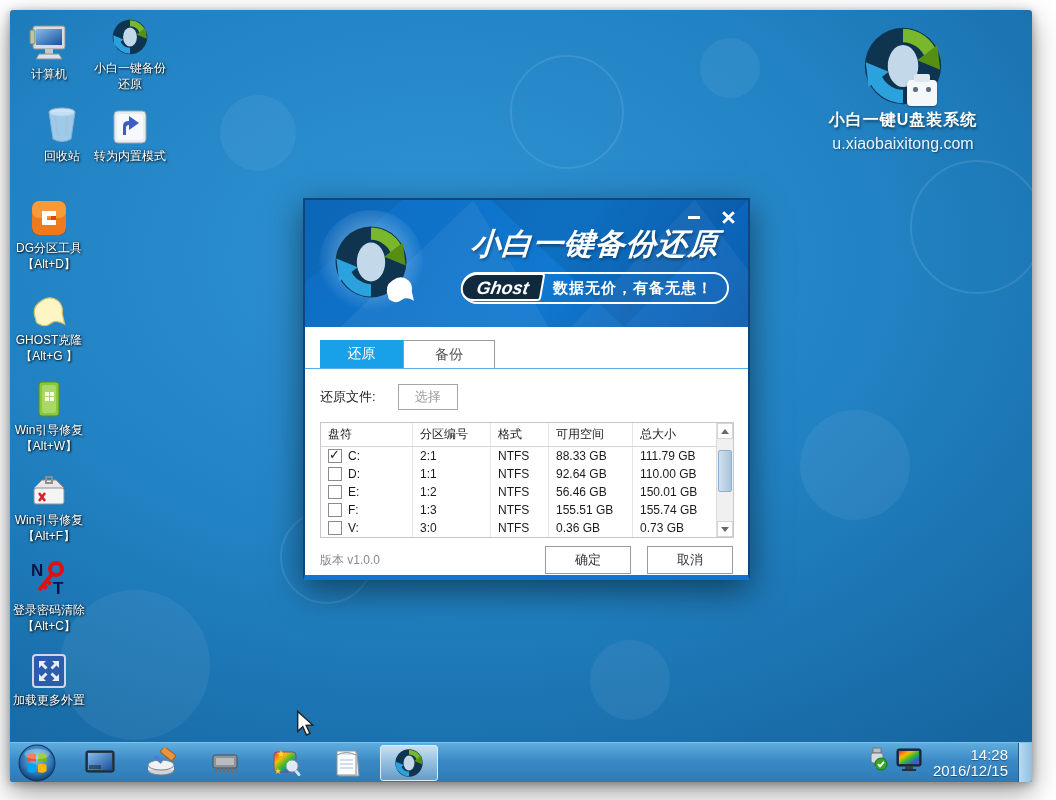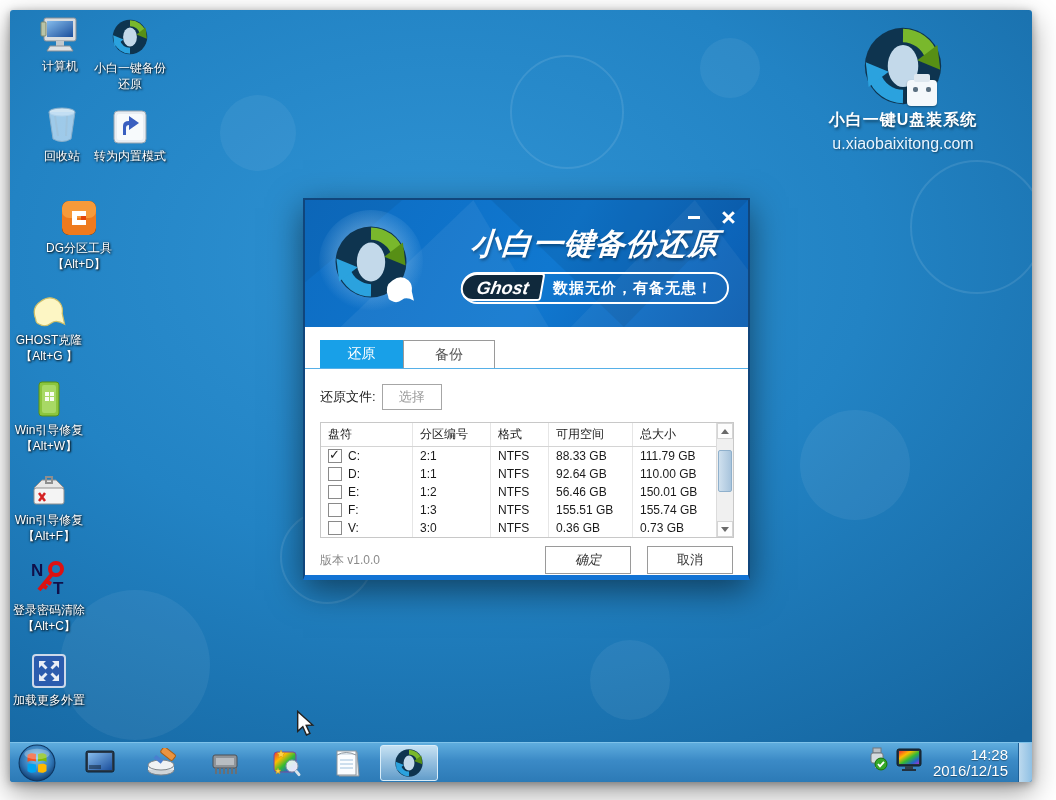--- a/index.html
+++ b/index.html
@@ -61,21 +61,21 @@
     font-size:14px;cursor:pointer;}
   .tab.active{left:15px;width:83px;background:#18a0e8;color:#fff;}
   .tab.idle{left:98px;width:92px;background:#fff;color:#555;border:1px solid #9a9a9a;border-bottom:none;}
 
   .ctrl{position:absolute;left:15px;top:184px;width:417px;height:26px;display:flex;align-items:center;}
   .ctrl .flabel{font-size:13px;color:#222;margin-right:6px;}
   .combo{position:relative;width:284px;height:24px;border:1px solid #7a7a7a;box-sizing:border-box;background:#fff;
     display:flex;align-items:center;padding-left:6px;font-size:13px;color:#111;cursor:pointer;}
   .combo .chev{position:absolute;right:7px;top:9px;width:0;height:0;border-left:5px solid transparent;
     border-right:5px solid transparent;border-top:6px solid #555;}
-  .selbtn{width:58px;height:24px;border:1px solid #a6a6a6;background:#fff;color:#9a9a9a;
+  .selbtn{margin-left:16px;width:58px;height:24px;border:1px solid #a6a6a6;background:#fff;color:#9a9a9a;
     font-size:13px;display:flex;align-items:center;justify-content:center;cursor:pointer;}
 
   .ptable{position:absolute;left:15px;top:222px;width:414px;height:116px;border:1px solid #c8c8c8;box-sizing:border-box;background:#fff;}
   .tgrid{position:absolute;left:0;top:0;width:395px;height:100%;}
   .trow{display:flex;height:18px;align-items:center;font-size:12px;color:#1a1a1a;cursor:pointer;}
   .trow.head{height:23px;border-bottom:1px solid #d4d4d4;color:#222;cursor:default;}
   .tc{box-sizing:border-box;padding-left:7px;border-right:1px solid #e6e6e6;height:100%;display:flex;align-items:center;overflow:hidden;}
   .tc1{width:92px;} .tc2{width:78px;} .tc3{width:58px;} .tc4{width:84px;} .tc5{width:83px;border-right:none;}
   .cb{width:12px;height:12px;border:1px solid #8a8a8a;background:#fff;margin-right:6px;flex:none;position:relative;cursor:pointer;}
   .cb.checked:after{content:"✓";position:absolute;left:0px;top:-3px;font-size:13px;font-weight:bold;color:#222;}
@@ -85,21 +85,21 @@
   .sbtn.up{top:0;} .sbtn.down{bottom:0;}
   .tri-up{width:0;height:0;border-left:4px solid transparent;border-right:4px solid transparent;border-bottom:5px solid #6a6a6a;}
   .tri-down{width:0;height:0;border-left:4px solid transparent;border-right:4px solid transparent;border-top:5px solid #6a6a6a;}
   .sthumb{position:absolute;left:1px;top:27px;width:14px;height:42px;background:linear-gradient(90deg,#cfe0ee,#a8c4dc);
     border:1px solid #8fb0cc;border-radius:2px;box-sizing:border-box;cursor:pointer;}
 
   .dfoot{position:absolute;left:15px;right:15px;top:346px;height:28px;display:flex;align-items:center;}
   .ver{font-size:12px;color:#8a8a8a;}
   .dbtn{width:84px;height:26px;border:1px solid #9a9a9a;background:#fff;color:#333;font-size:13px;
     display:flex;align-items:center;justify-content:center;cursor:pointer;}
-  .dbtn.ok{margin-left:auto;font-style:italic;} .dbtn.cancel{margin-left:16px;}
+  .dbtn.ok{margin-left:auto;} .dbtn.cancel{margin-left:16px;}
 
   
   .taskbar{position:absolute;left:0;bottom:0;width:100%;height:40px;
     background:linear-gradient(#5fadde 0%,#3b8ac6 45%,#2c7ab6 100%);border-top:1px solid #7ec2ea;box-sizing:border-box;}
   .tb-item{position:absolute;top:2px;width:48px;height:36px;display:flex;align-items:center;justify-content:center;cursor:pointer;border-radius:3px;}
   .tb-item.active{background:linear-gradient(rgba(255,255,255,.65),rgba(255,255,255,.25));border:1px solid #d9edf9;box-sizing:border-box;}
   .orb{position:absolute;left:8px;top:1px;width:38px;height:38px;cursor:pointer;}
   .tray{position:absolute;right:110px;top:4px;display:flex;align-items:center;gap:8px;}
   .clock{position:absolute;right:24px;top:4px;width:80px;text-align:right;color:#fff;font-size:15px;line-height:16px;
     text-shadow:0 1px 1px rgba(0,0,0,.4);cursor:default;}
@@ -147,21 +147,21 @@
 
     <div class="bokeh" style="left:210px;top:85px;width:76px;height:76px;"></div>
     <div class="bokeh ring" style="left:500px;top:45px;width:110px;height:110px;"></div>
     <div class="bokeh" style="left:690px;top:28px;width:60px;height:60px;"></div>
     <div class="bokeh ring" style="left:900px;top:150px;width:130px;height:130px;"></div>
     <div class="bokeh" style="left:50px;top:580px;width:150px;height:150px;"></div>
     <div class="bokeh ring" style="left:270px;top:500px;width:90px;height:90px;"></div>
     <div class="bokeh" style="left:790px;top:400px;width:110px;height:110px;"></div>
     <div class="bokeh" style="left:580px;top:630px;width:80px;height:80px;"></div>
 
-    <div class="dicon" style="left:-9px;top:4px;margin-left:11px;">
+    <div class="dicon" style="left:-9px;top:12px;">
       <div class="ic">
         <svg width="40" height="38" viewBox="0 0 40 38">
             <rect x="4" y="2" width="32" height="23" rx="2" fill="#d9dde0" stroke="#8a9096"></rect>
             <rect x="7" y="5" width="26" height="16" fill="url(#screenGrad)"></rect>
             <rect x="1" y="6" width="5" height="14" rx="1" fill="#b9c4a8" stroke="#7e8a70"></rect>
             <rect x="16" y="25" width="8" height="5" fill="#c2c8cc"></rect>
             <path d="M10 30 h20 l3 5 h-26 z" fill="#dde1e4" stroke="#8a9096"></path>
           </svg>
       </div>
       <div class="lbl">计算机</div>
@@ -193,21 +193,21 @@
       <div class="ic">
         <svg width="34" height="34" viewBox="0 0 34 34">
             <rect x="1" y="1" width="32" height="32" rx="4" fill="#e8edf2" stroke="#9aa6b2"></rect>
             <rect x="4" y="4" width="26" height="26" rx="2" fill="#f7fafc"></rect>
             <path d="M10 25 L10 16 Q10 11 16 11 L16 6 L26 13 L16 20 L16 15 Q13 15 13 18 L13 25 Z" fill="#3a5fc0"></path>
           </svg>
       </div>
       <div class="lbl">转为内置模式</div>
     </div>
 
-    <div class="dicon" style="left:-9px;top:186px;padding-left:30px;">
+    <div class="dicon" style="left:-9px;top:186px;">
       <div class="ic">
         <svg width="36" height="36" viewBox="0 0 36 36">
             <rect x="1" y="1" width="34" height="34" rx="7" fill="#e8único"></rect>
             <rect x="1" y="1" width="34" height="34" rx="7" fill="#ee7a1e"></rect>
             <rect x="1" y="1" width="34" height="17" rx="7" fill="#f79a3a"></rect>
             <path d="M11 11 h14 v5 h-9 v4 h9 v5 h-14 z" fill="#fff"></path>
             <rect x="20" y="16" width="5" height="4" fill="#e2450a"></rect>
           </svg>
       </div>
       <div class="lbl">DG分区工具

